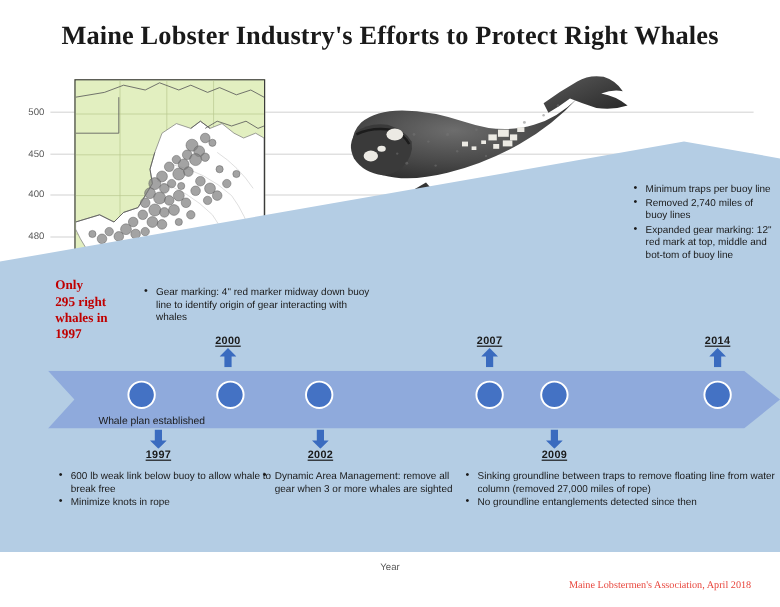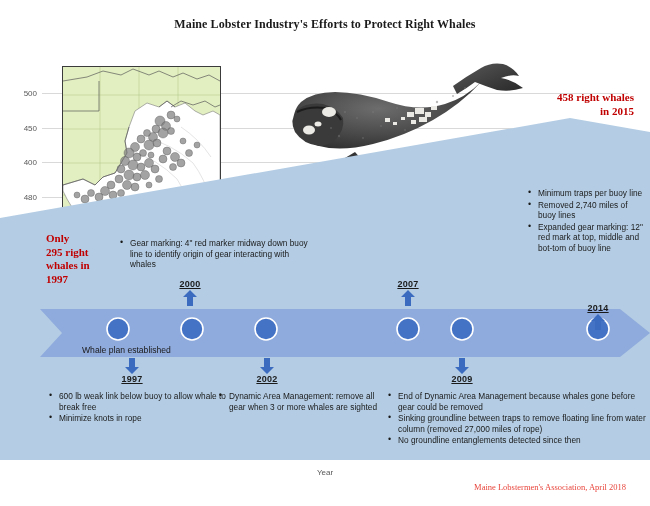--- a/index.html
+++ b/index.html
@@ -8,21 +8,21 @@
     font-family:"Liberation Sans", sans-serif;
   }
   #stage{position:absolute;left:0;top:0;width:650px;height:506px;}
 
   .abs{position:absolute;}
 
   
   #title{
     left:0;top:17px;width:650px;text-align:center;
     font-family:"Liberation Serif", serif;
-    font-weight:bold;font-size:12px;color:#1a1a1a;letter-spacing:.1px;
+    font-weight:bold;font-size:22px;color:#1a1a1a;letter-spacing:.1px;
   }
 
   
   #plot{left:42px;top:86px;width:586px;height:356px;}
   .gridline{position:absolute;left:0;height:1px;background:#d9d9d9;width:100%;}
   .ytick{
     position:absolute;right:calc(100% + 5px);
     font-size:8px;color:#595959;transform:translateY(-50%);
     white-space:nowrap;
   }
@@ -285,24 +285,20 @@
       </g>
     </svg>
   </div>
 
   <div class="abs" id="wedge">
     <svg width="650" height="400" viewBox="0 0 650 400" xmlns="http://www.w3.org/2000/svg">
       <path d="M0 158 L0 400 L650 400 L650 72 L570 58 Z" fill="#b4cde4"></path>
     </svg>
   </div>
 
-  <div class="abs" id="red-right">
-    <div>458 right whales</div>
-    <div>in 2015</div>
-  </div>
   <div class="abs" id="red-left">
     <div>Only</div>
     <div>295 right</div>
     <div>whales in</div>
     <div>1997</div>
   </div>
 
   <div class="abs" style="left:40px;top:309px;width:610px;height:48px;">
     <svg width="610" height="48" viewBox="0 0 610 48" xmlns="http://www.w3.org/2000/svg">
       <path d="M0 0 L580 0 L610 24 L580 48 L0 48 L22 24 Z" fill="#8faadc"></path>
@@ -323,21 +319,21 @@
     <svg class="arrow-up" width="14" height="16" viewBox="0 0 14 16" xmlns="http://www.w3.org/2000/svg">
       <path d="M7 0 L14 7 L10 7 L10 16 L4 16 L4 7 L0 7 Z" fill="#3a6bbf"></path>
     </svg>
   </div>
   <div class="abs yearmark" style="left:384px;top:279px;width:48px;">
     <div class="yr">2007</div>
     <svg class="arrow-up" width="14" height="16" viewBox="0 0 14 16" xmlns="http://www.w3.org/2000/svg">
       <path d="M7 0 L14 7 L10 7 L10 16 L4 16 L4 7 L0 7 Z" fill="#3a6bbf"></path>
     </svg>
   </div>
-  <div class="abs yearmark" style="left:574px;top:279px;width:48px;margin-top:24px;">
+  <div class="abs yearmark" style="left:574px;top:279px;width:48px;">
     <div class="yr">2014</div>
     <svg class="arrow-up" width="14" height="16" viewBox="0 0 14 16" xmlns="http://www.w3.org/2000/svg">
       <path d="M7 0 L14 7 L10 7 L10 16 L4 16 L4 7 L0 7 Z" fill="#3a6bbf"></path>
     </svg>
   </div>
 
   <div class="abs yearmark" style="left:108px;top:357px;width:48px;">
     <svg class="arrow-dn" width="14" height="16" viewBox="0 0 14 16" xmlns="http://www.w3.org/2000/svg">
       <path d="M7 16 L0 9 L4 9 L4 0 L10 0 L10 9 L14 9 Z" fill="#3a6bbf"></path>
     </svg>
@@ -356,21 +352,21 @@
     <div class="yr">2009</div>
   </div>
 
   <div class="bullets" style="left:119px;top:238px;width:190px;">
     <ul>
       <li>Gear marking: 4" red marker midway down buoy line to identify origin of gear interacting with whales</li>
     </ul>
   </div>
 
 
-  <div class="bullets" style="left:527px;top:152px;width:118px;margin-top:36px;">
+  <div class="bullets" style="left:527px;top:152px;width:118px;">
     <ul>
       <li>Minimum traps per buoy line</li>
       <li>Removed 2,740 miles of buoy lines</li>
       <li>Expanded gear marking: 12" red mark at top, middle and bot-tom of buoy line</li>
     </ul>
   </div>
 
   <div class="bullets" style="left:48px;top:391px;width:178px;">
     <ul>
       <li>600 lb weak link below buoy to allow whale to break free</li>
@@ -379,21 +375,20 @@
   </div>
 
   <div class="bullets" style="left:218px;top:391px;width:160px;">
     <ul>
       <li>Dynamic Area Management: remove all gear when 3 or more whales are sighted</li>
     </ul>
   </div>
 
   <div class="bullets" style="left:387px;top:391px;width:262px;">
     <ul>
-      <li>End of Dynamic Area Management because whales gone before gear could be removed</li>
       <li>Sinking groundline between traps to remove floating line from water column (removed 27,000 miles of rope)</li>
       <li>No groundline entanglements detected since then</li>
     </ul>
   </div>
 
   <div class="abs" id="title">Maine Lobster Industry's Efforts to Protect Right Whales</div>
   <div class="abs" id="footer">Maine Lobstermen's Association, April 2018</div>
 
 </div>
 

